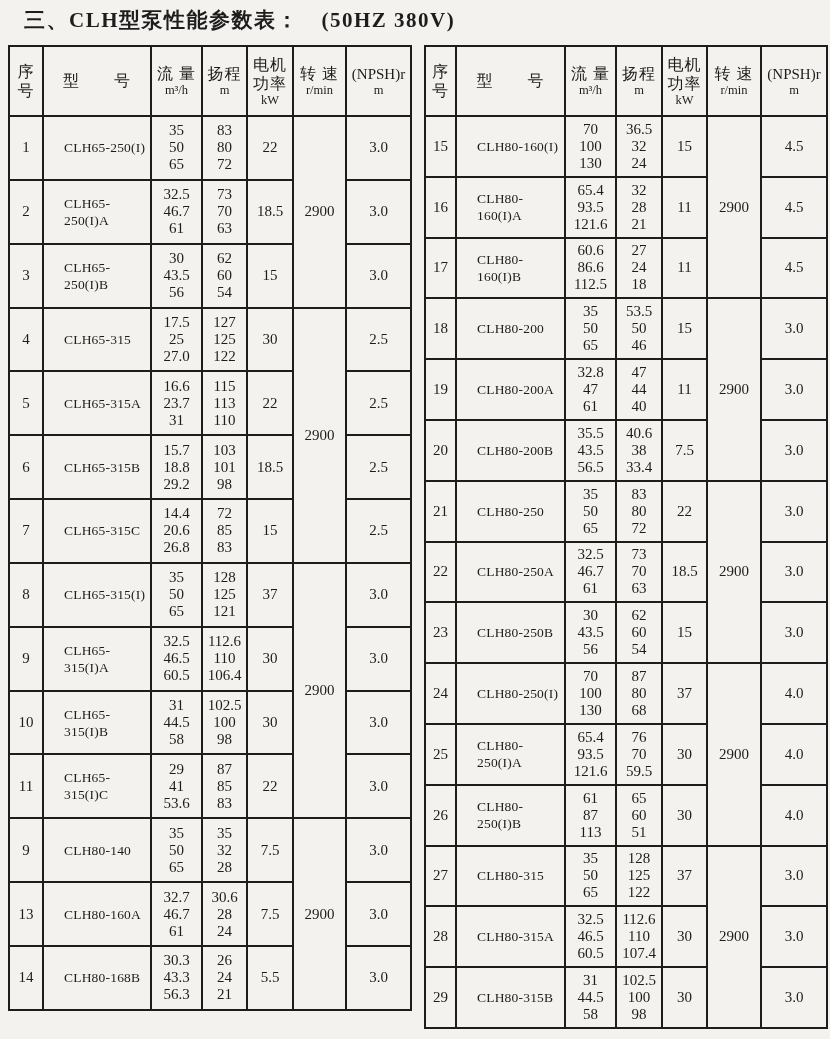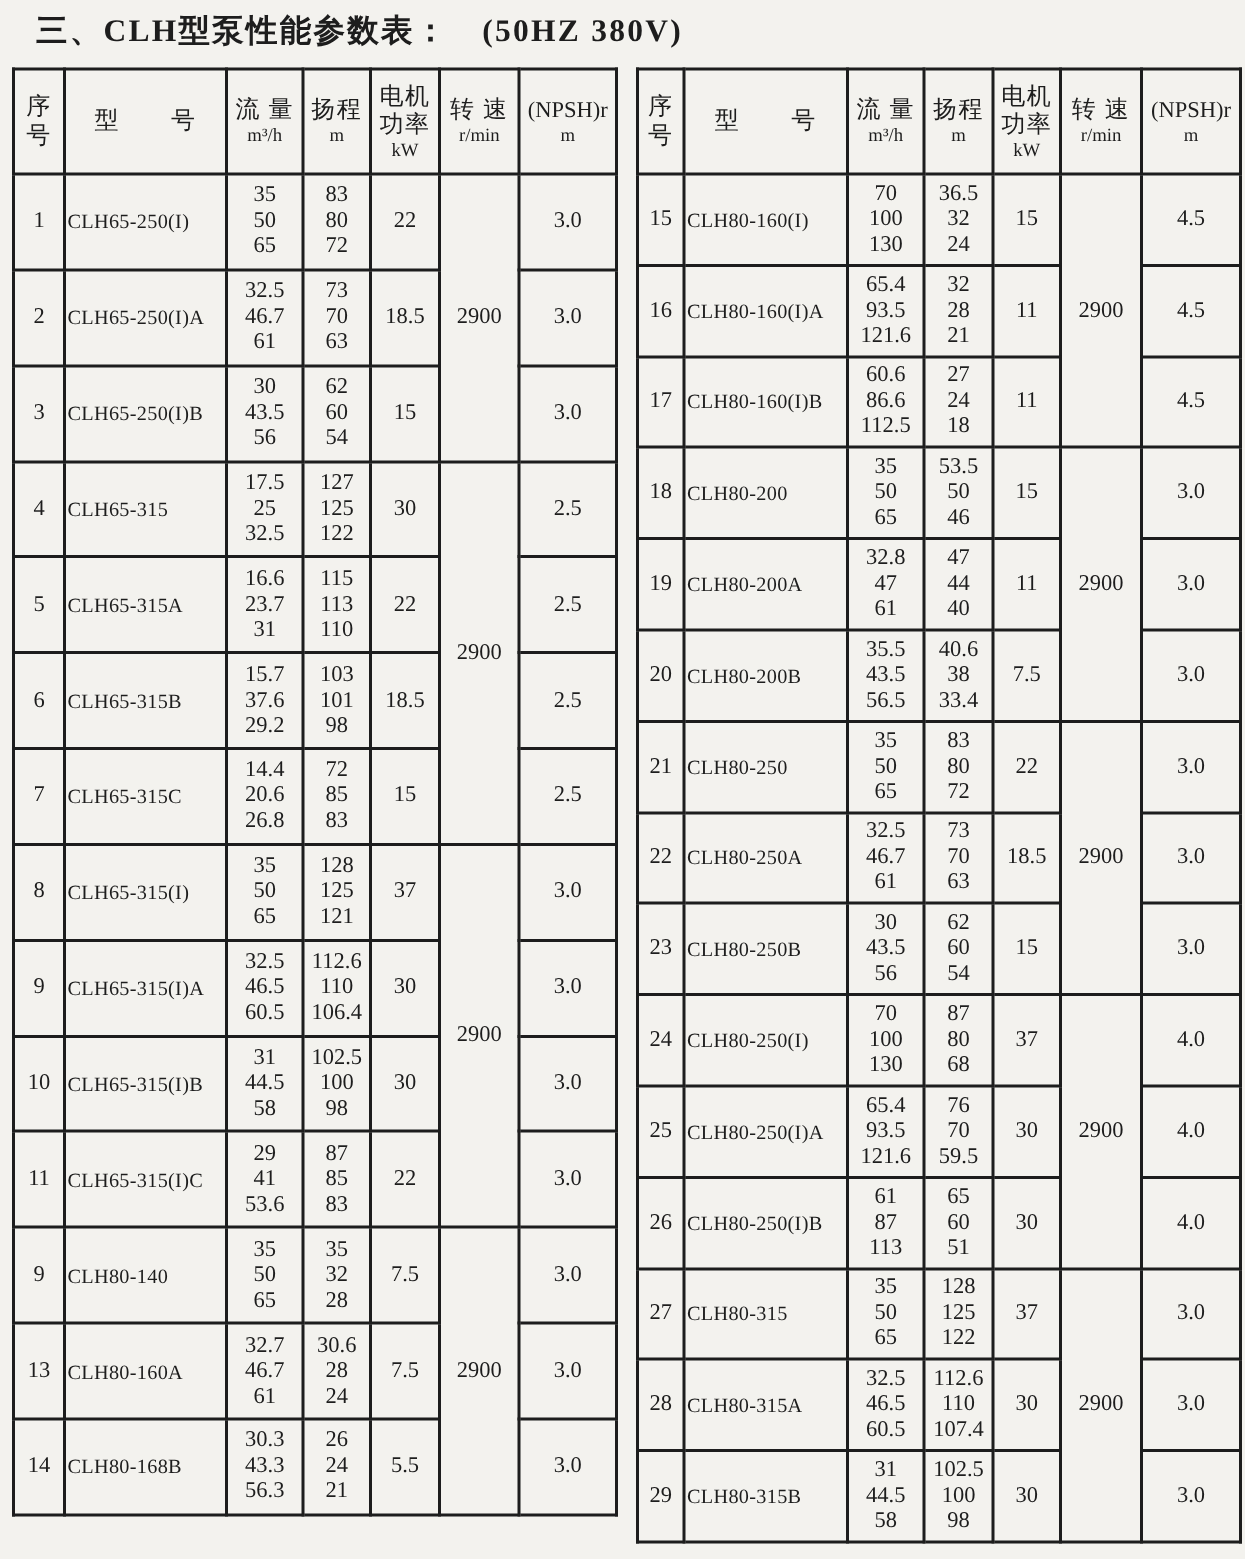--- a/index.html
+++ b/index.html
@@ -24,21 +24,21 @@
   .pump-table th, .pump-table td {
     border:2px solid #1d1d1d;
     padding:0; text-align:center; vertical-align:middle;
     overflow:hidden;
   }
   .pump-table th { height:68px; font-weight:normal; }
   .h-label { display:block; white-space:pre-line; font-size:16px; line-height:1.2; letter-spacing:1px; }
   .h-unit  { display:block; font-size:12.5px; line-height:1.15; letter-spacing:0; }
   th.npsh-h .h-label { font-size:15px; letter-spacing:0; }
   .pump-table td { font-size:15px; line-height:17px; }
-  .pump-table td.model { text-align:left; padding-left:1px; font-size:13.5px; letter-spacing:0.2px; }
+  .pump-table td.model { text-align:left; padding-left:20px; font-size:13.5px; letter-spacing:0.2px; }
   .pump-table td.ml { white-space:pre-line;text-align:center; }
 </style>
 </head>
 <body>
 
 <div>
   <div class="title">三、CLH型泵性能参数表：　(50HZ 380V)</div>
 
   <div class="tables">
 
@@ -120,21 +120,21 @@
 60
 54</td>
             <td>15</td>
             <td>3.0</td>
           </tr>
           <tr>
             <td>4</td>
             <td class="model">CLH65-315</td>
             <td class="ml">17.5
 25
-32.5</td>
+27.0</td>
             <td class="ml">127
 125
 122</td>
             <td>30</td>
             <td rowspan="4">2900</td>
             <td>2.5</td>
           </tr>
           <tr>
             <td>5</td>
             <td class="model">CLH65-315A</td>
@@ -144,21 +144,21 @@
             <td class="ml">115
 113
 110</td>
             <td>22</td>
             <td>2.5</td>
           </tr>
           <tr>
             <td>6</td>
             <td class="model">CLH65-315B</td>
             <td class="ml">15.7
-37.6
+18.8
 29.2</td>
             <td class="ml">103
 101
 98</td>
             <td>18.5</td>
             <td>2.5</td>
           </tr>
           <tr>
             <td>7</td>
             <td class="model">CLH65-315C</td>

